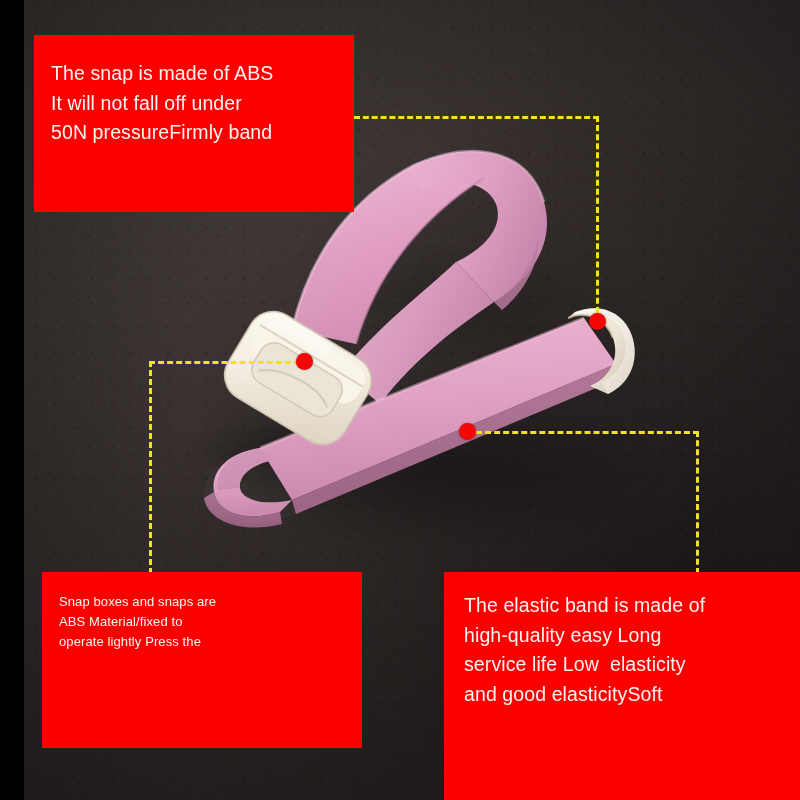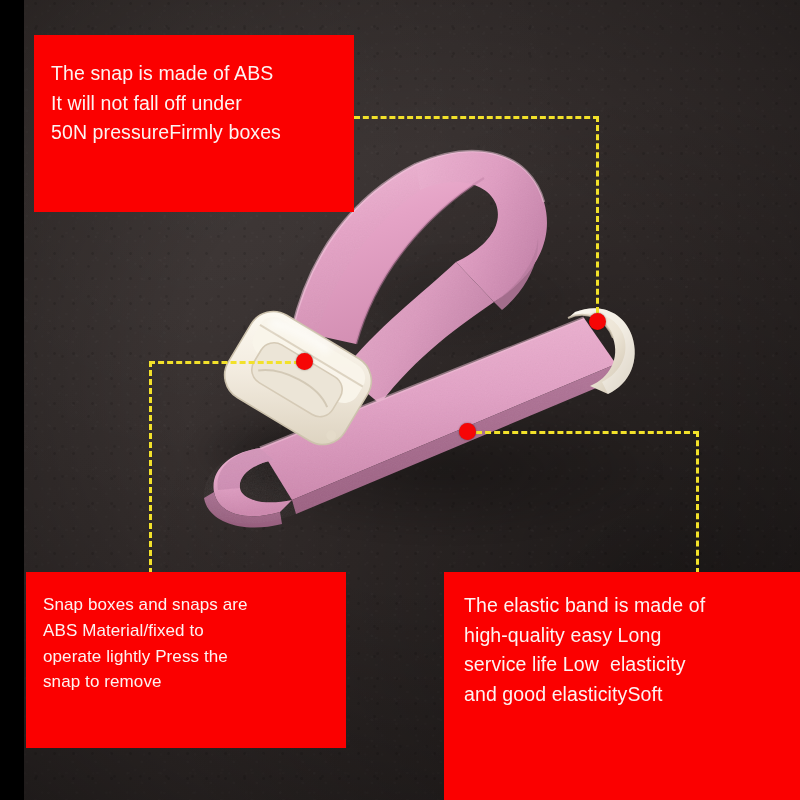--- a/index.html
+++ b/index.html
@@ -48,21 +48,21 @@
     background:#fb0000;
     color:#fdf3f2;
     box-sizing:border-box;
     line-height:1.52;
     letter-spacing:.1px;
     z-index:6;
   }
   .callout p{margin:0;white-space:pre;}
 
   #callout-top-left{left:10px;top:35px;width:320px;height:177px;padding:24px 0 0 17px;font-size:19.5px;}
-  #callout-bottom-left{left:2px;top:572px;width:320px;height:176px;padding:20px 0 0 17px;font-size:17px;}
+  #callout-bottom-left{left:18px;top:572px;width:320px;height:176px;padding:20px 0 0 17px;font-size:13px;}
   #callout-bottom-right{left:420px;top:572px;width:367px;height:228px;padding:19px 0 0 20px;font-size:19.5px;}
 
   
   .connector{position:absolute;z-index:5;}
   .dash-h{
     height:0;border-top:3px dashed #f2e12a;
   }
   .dash-v{
     width:0;border-left:3px dashed #f2e12a;
   }
@@ -214,28 +214,27 @@
   <div class="connector dash-h" style="left:443px;top:431px;width:232px;"></div>
   <div class="connector dash-v" style="left:672px;top:431px;height:143px;"></div>
 
   <div class="dot" style="left:272px;top:353px;"></div>
   <div class="dot" style="left:565px;top:313px;"></div>
   <div class="dot" style="left:435px;top:423px;"></div>
 
   <div class="callout" id="callout-top-left">
     <p>The snap is made of ABS</p>
     <p>It will not fall off under</p>
-    <p>50N pressureFirmly boxes</p>
+    <p>50N pressureFirmly band</p>
   </div>
 
   <div class="callout" id="callout-bottom-left">
     <p>Snap boxes and snaps are</p>
     <p>ABS Material/fixed to</p>
     <p>operate lightly Press the</p>
-    <p>snap to remove</p>
   </div>
 
   <div class="callout" id="callout-bottom-right">
     <p>The elastic band is made of</p>
     <p>high-quality easy Long</p>
     <p>service life Low  elasticity</p>
     <p>and good elasticitySoft</p>
   </div>
 
   <div class="vignette"></div>

